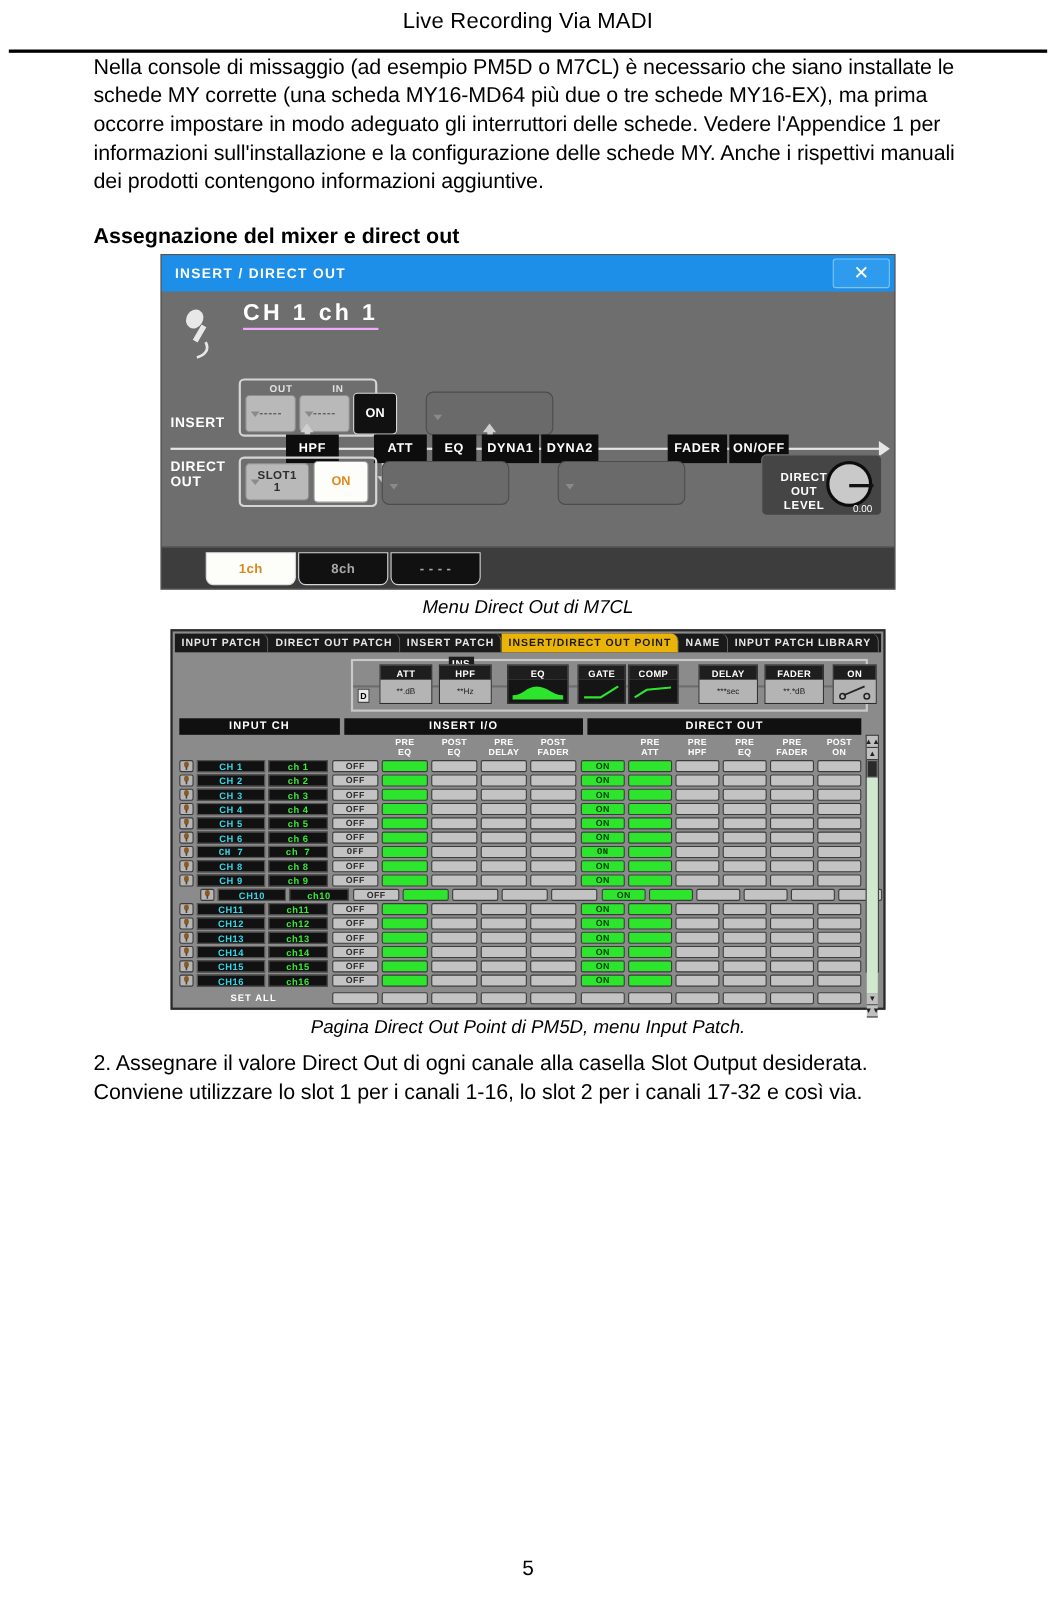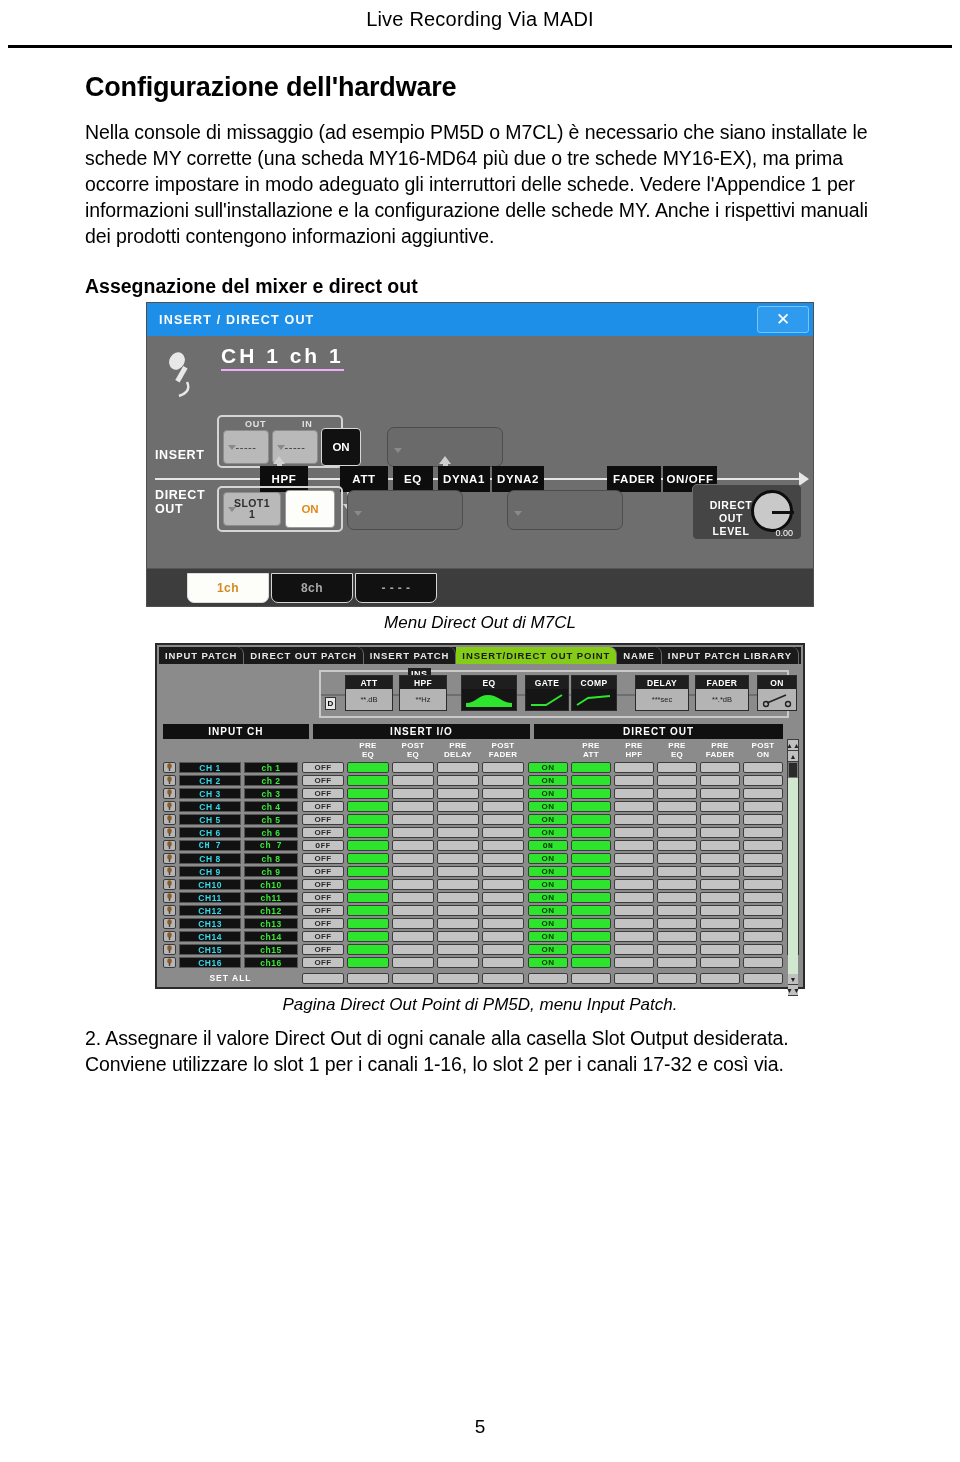--- a/index.html
+++ b/index.html
@@ -259,21 +259,21 @@
   .pm5d-tab {
     height: 17px;
     padding: 0 6px;
     display: flex; align-items: center; justify-content: center;
     font-size: 9.5px; font-weight: bold; letter-spacing: .9px;
     color: #e8e8e8;
     border-right: 1px solid #6a6a6a;
     border-top-right-radius: 7px;
     white-space: nowrap;
   }
-  .pm5d-tab.sel { background: #84cc16; color: #1a1a1a; }
+  .pm5d-tab.sel { background: #eab308; color: #1a1a1a; }
 
   .pm5d-chain {
     position: relative;
     height: 56px;
     background: #8b8b8b;
     margin-top: 2px;
   }
   .chain-frame {
     position: absolute; left: 160px; top: 4px; width: 470px; height: 48px;
     border: 2px solid #c9c9c9; background: #8b8b8b;
@@ -372,21 +372,20 @@
   }
 </style>
 </head>
 <body>
 
 <div class="running-head">Live Recording Via MADI</div>
 <hr class="rule">
 
 <div class="content">
 
-  <h1 class="page-title">Configurazione dell'hardware</h1>
 
   <p class="para">Nella console di missaggio (ad esempio PM5D o M7CL) è necessario che siano installate le schede MY corrette (una scheda MY16-MD64 più due o tre schede MY16-EX), ma prima occorre impostare in modo adeguato gli interruttori delle schede. Vedere l'Appendice 1 per informazioni sull'installazione e la configurazione delle schede MY. Anche i rispettivi manuali dei prodotti contengono informazioni aggiuntive.</p>
 
   <h2 class="sub">Assegnazione del mixer e direct out</h2>
 
 </div>
 
 <div class="m7cl">
 
   <div class="m7cl-titlebar">
@@ -860,21 +859,21 @@
           <div style="width: 256px; display: flex; gap: 3px; margin-left: 4px;">
             <div class="cell cell-green" style="width: 40px;">ON</div>
             <div class="cell cell-green" style="width: 40px;"></div>
             <div class="cell cell-gray" style="width: 40px;"></div>
             <div class="cell cell-gray" style="width: 40px;"></div>
             <div class="cell cell-gray" style="width: 40px;"></div>
             <div class="cell cell-gray" style="width: 40px;"></div>
           </div>
         </div>
         <div class="setall-row" style="padding: 0px 18px 0px 4px; height: 13px;">
-          <div style="width: 150px; display: flex; align-items: center; gap: 3px;">
+          <div style="width: 150px; display: flex; align-items: center; gap: 3px; margin-left: 19px;">
             <div class="mic-sm" style="width: 13px; height: 11px;">
               <svg width="9" height="9" viewBox="0 0 9 9">
                 <ellipse cx="4.5" cy="3" rx="2.2" ry="2.8" fill="#8a5a22"></ellipse>
                 <rect x="3.8" y="5" width="1.4" height="3" fill="#444"></rect>
               </svg>
             </div>
             <div class="ch-cell ch-a" style="width: 62px;">CH10</div>
             <div class="ch-cell ch-b" style="width: 54px;">ch10</div>
           </div>
           <div style="width: 224px; display: flex; gap: 3px; margin-left: 4px;">

